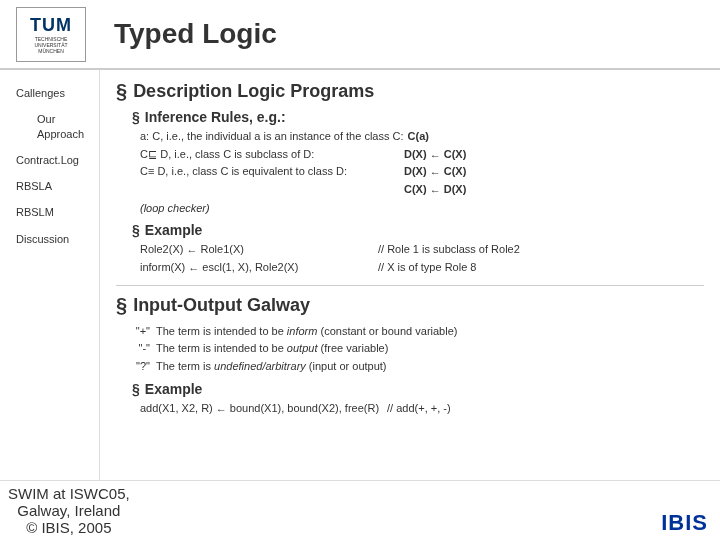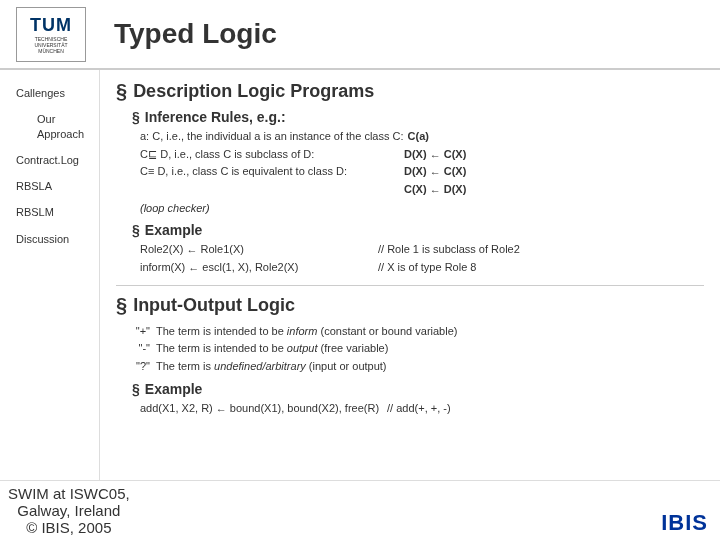--- a/index.html
+++ b/index.html
@@ -278,21 +278,21 @@
           <span class="example-left">inform(X) ← escl(1, X), Role2(X)</span>
           <span class="example-comment">// X is of type Role 8</span>
         </div>
       </div>
     </div>
 
     <hr class="section-separator">
 
     <div class="section-header">
       <span class="bullet">§</span>
-      <span>Input-Output Logic</span>
+      <span>Input-Output Galway</span>
     </div>
 
     <div class="io-section">
       <div class="io-list">
         <div class="io-row">
           <span class="io-symbol">"+"</span>
           <span>The term is intended to be <em>inform</em> (constant or bound variable)</span>
         </div>
         <div class="io-row">
           <span class="io-symbol">"-"</span>

